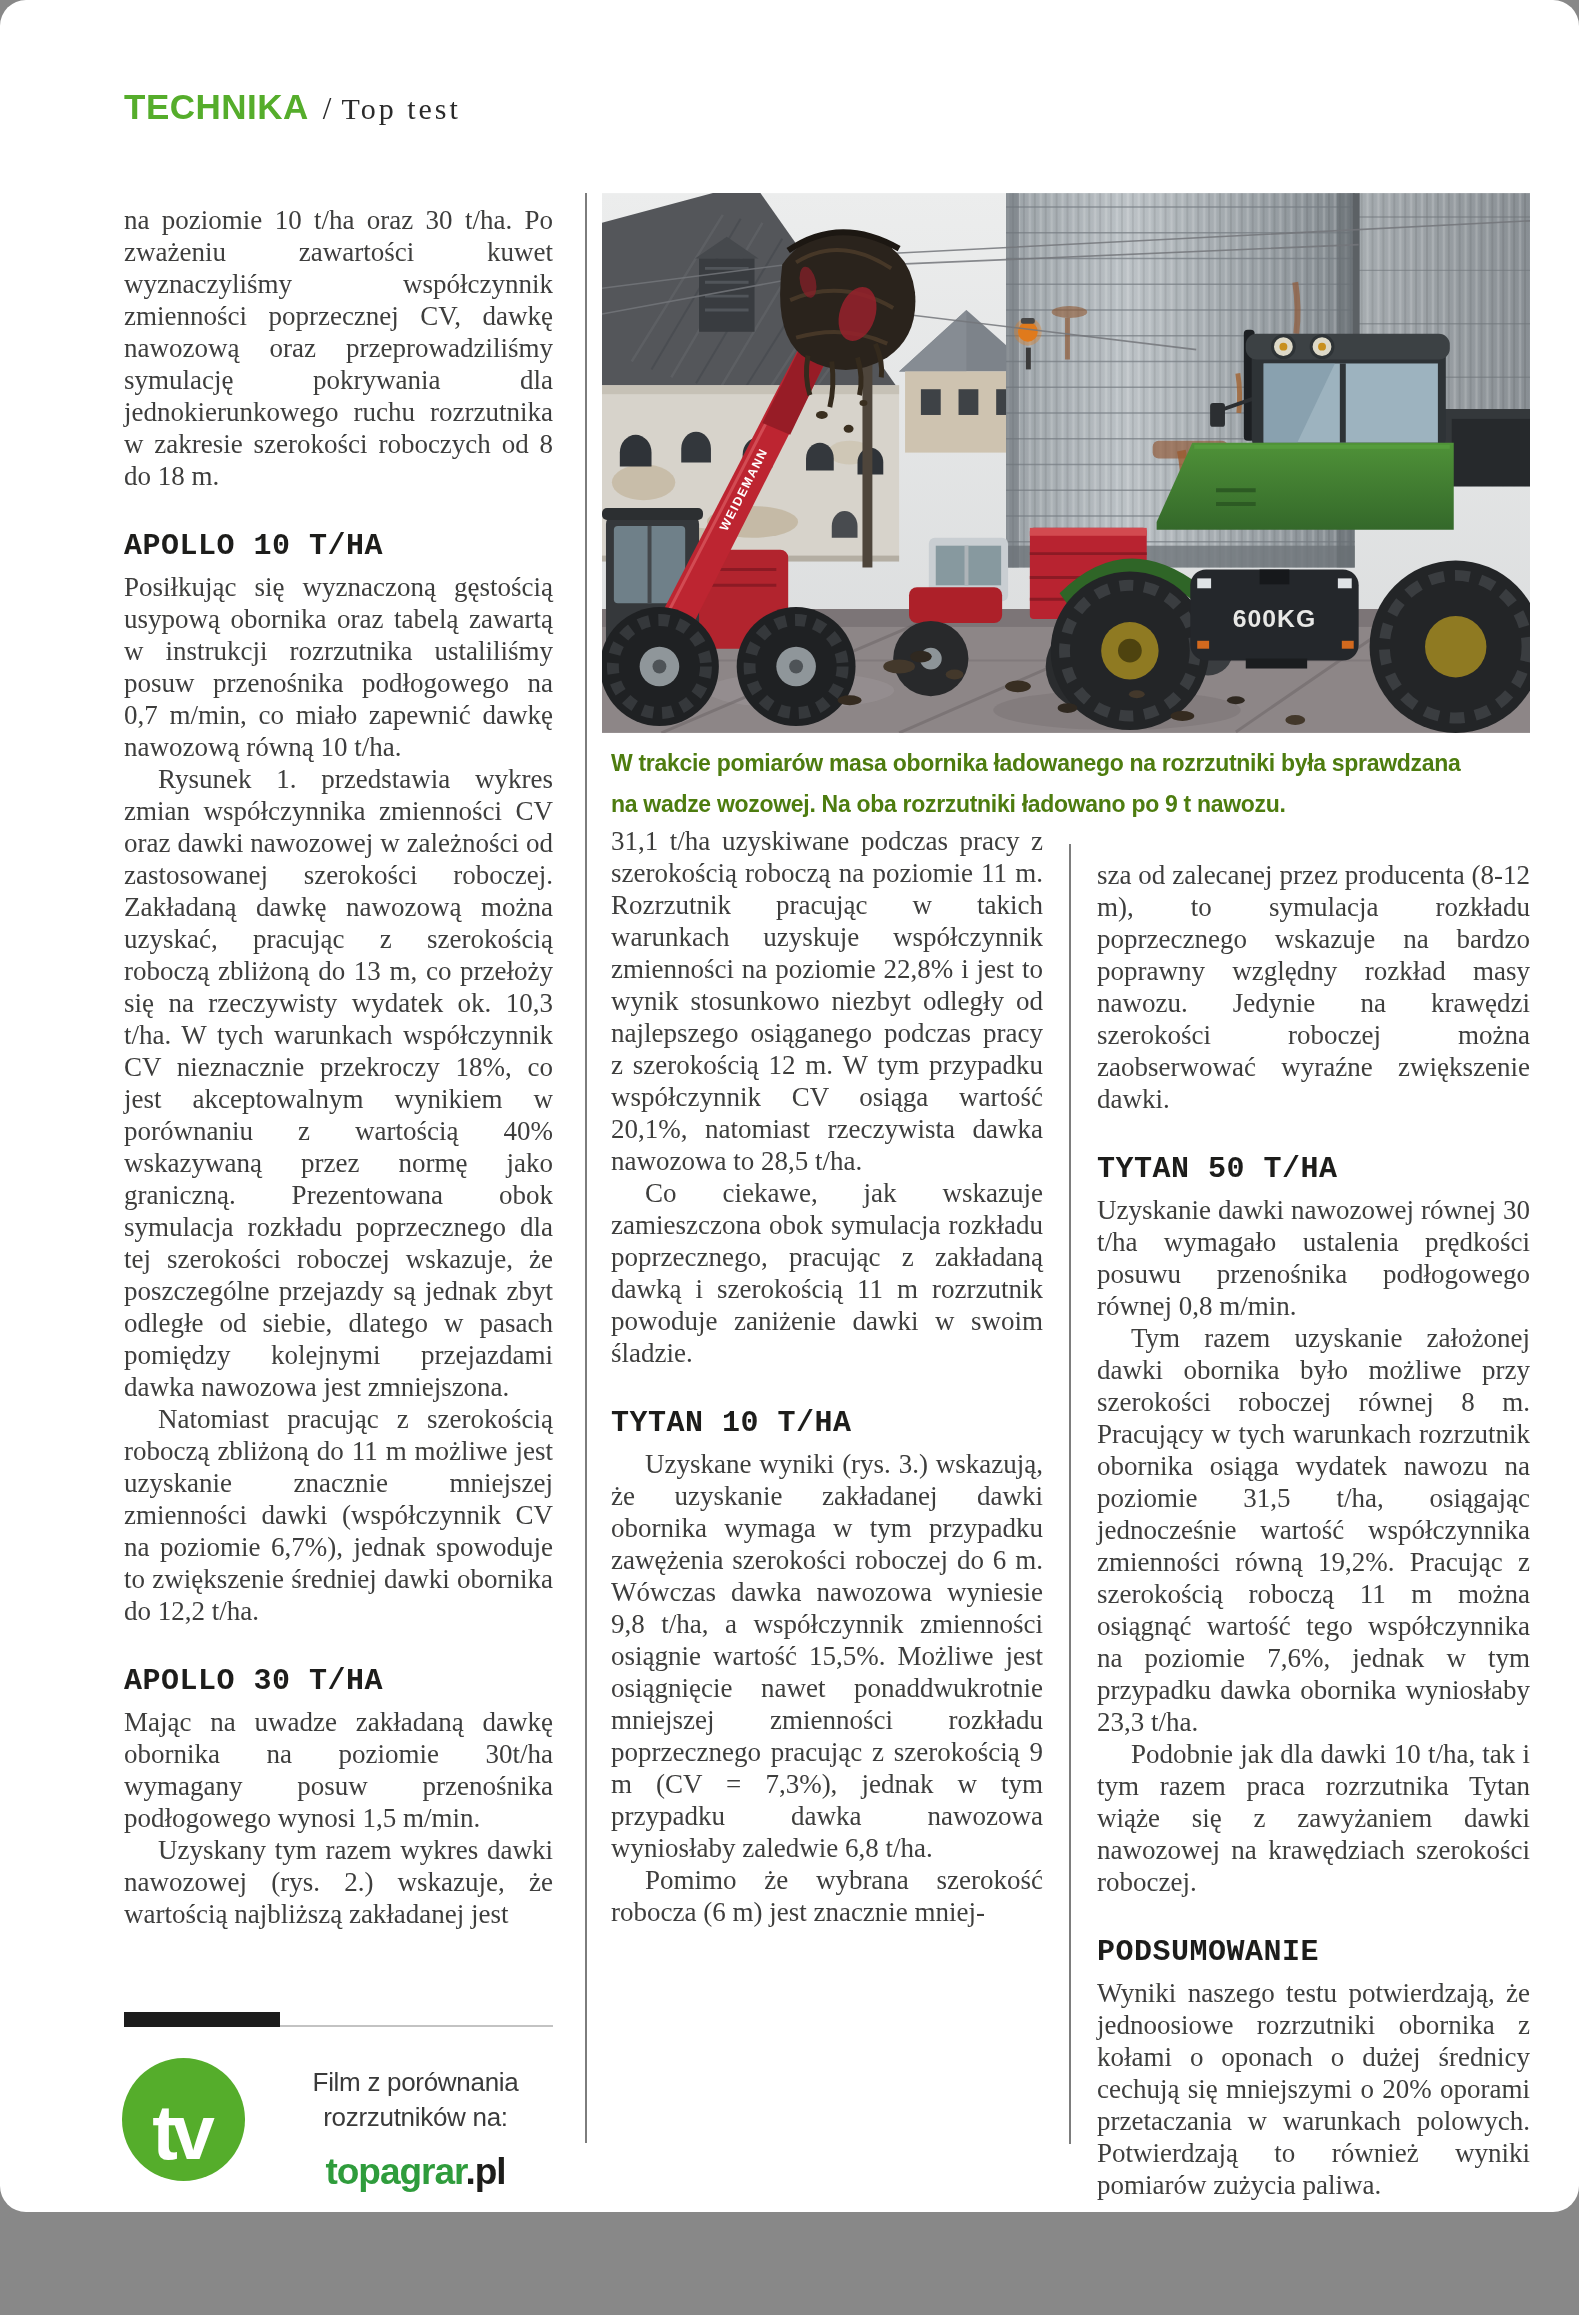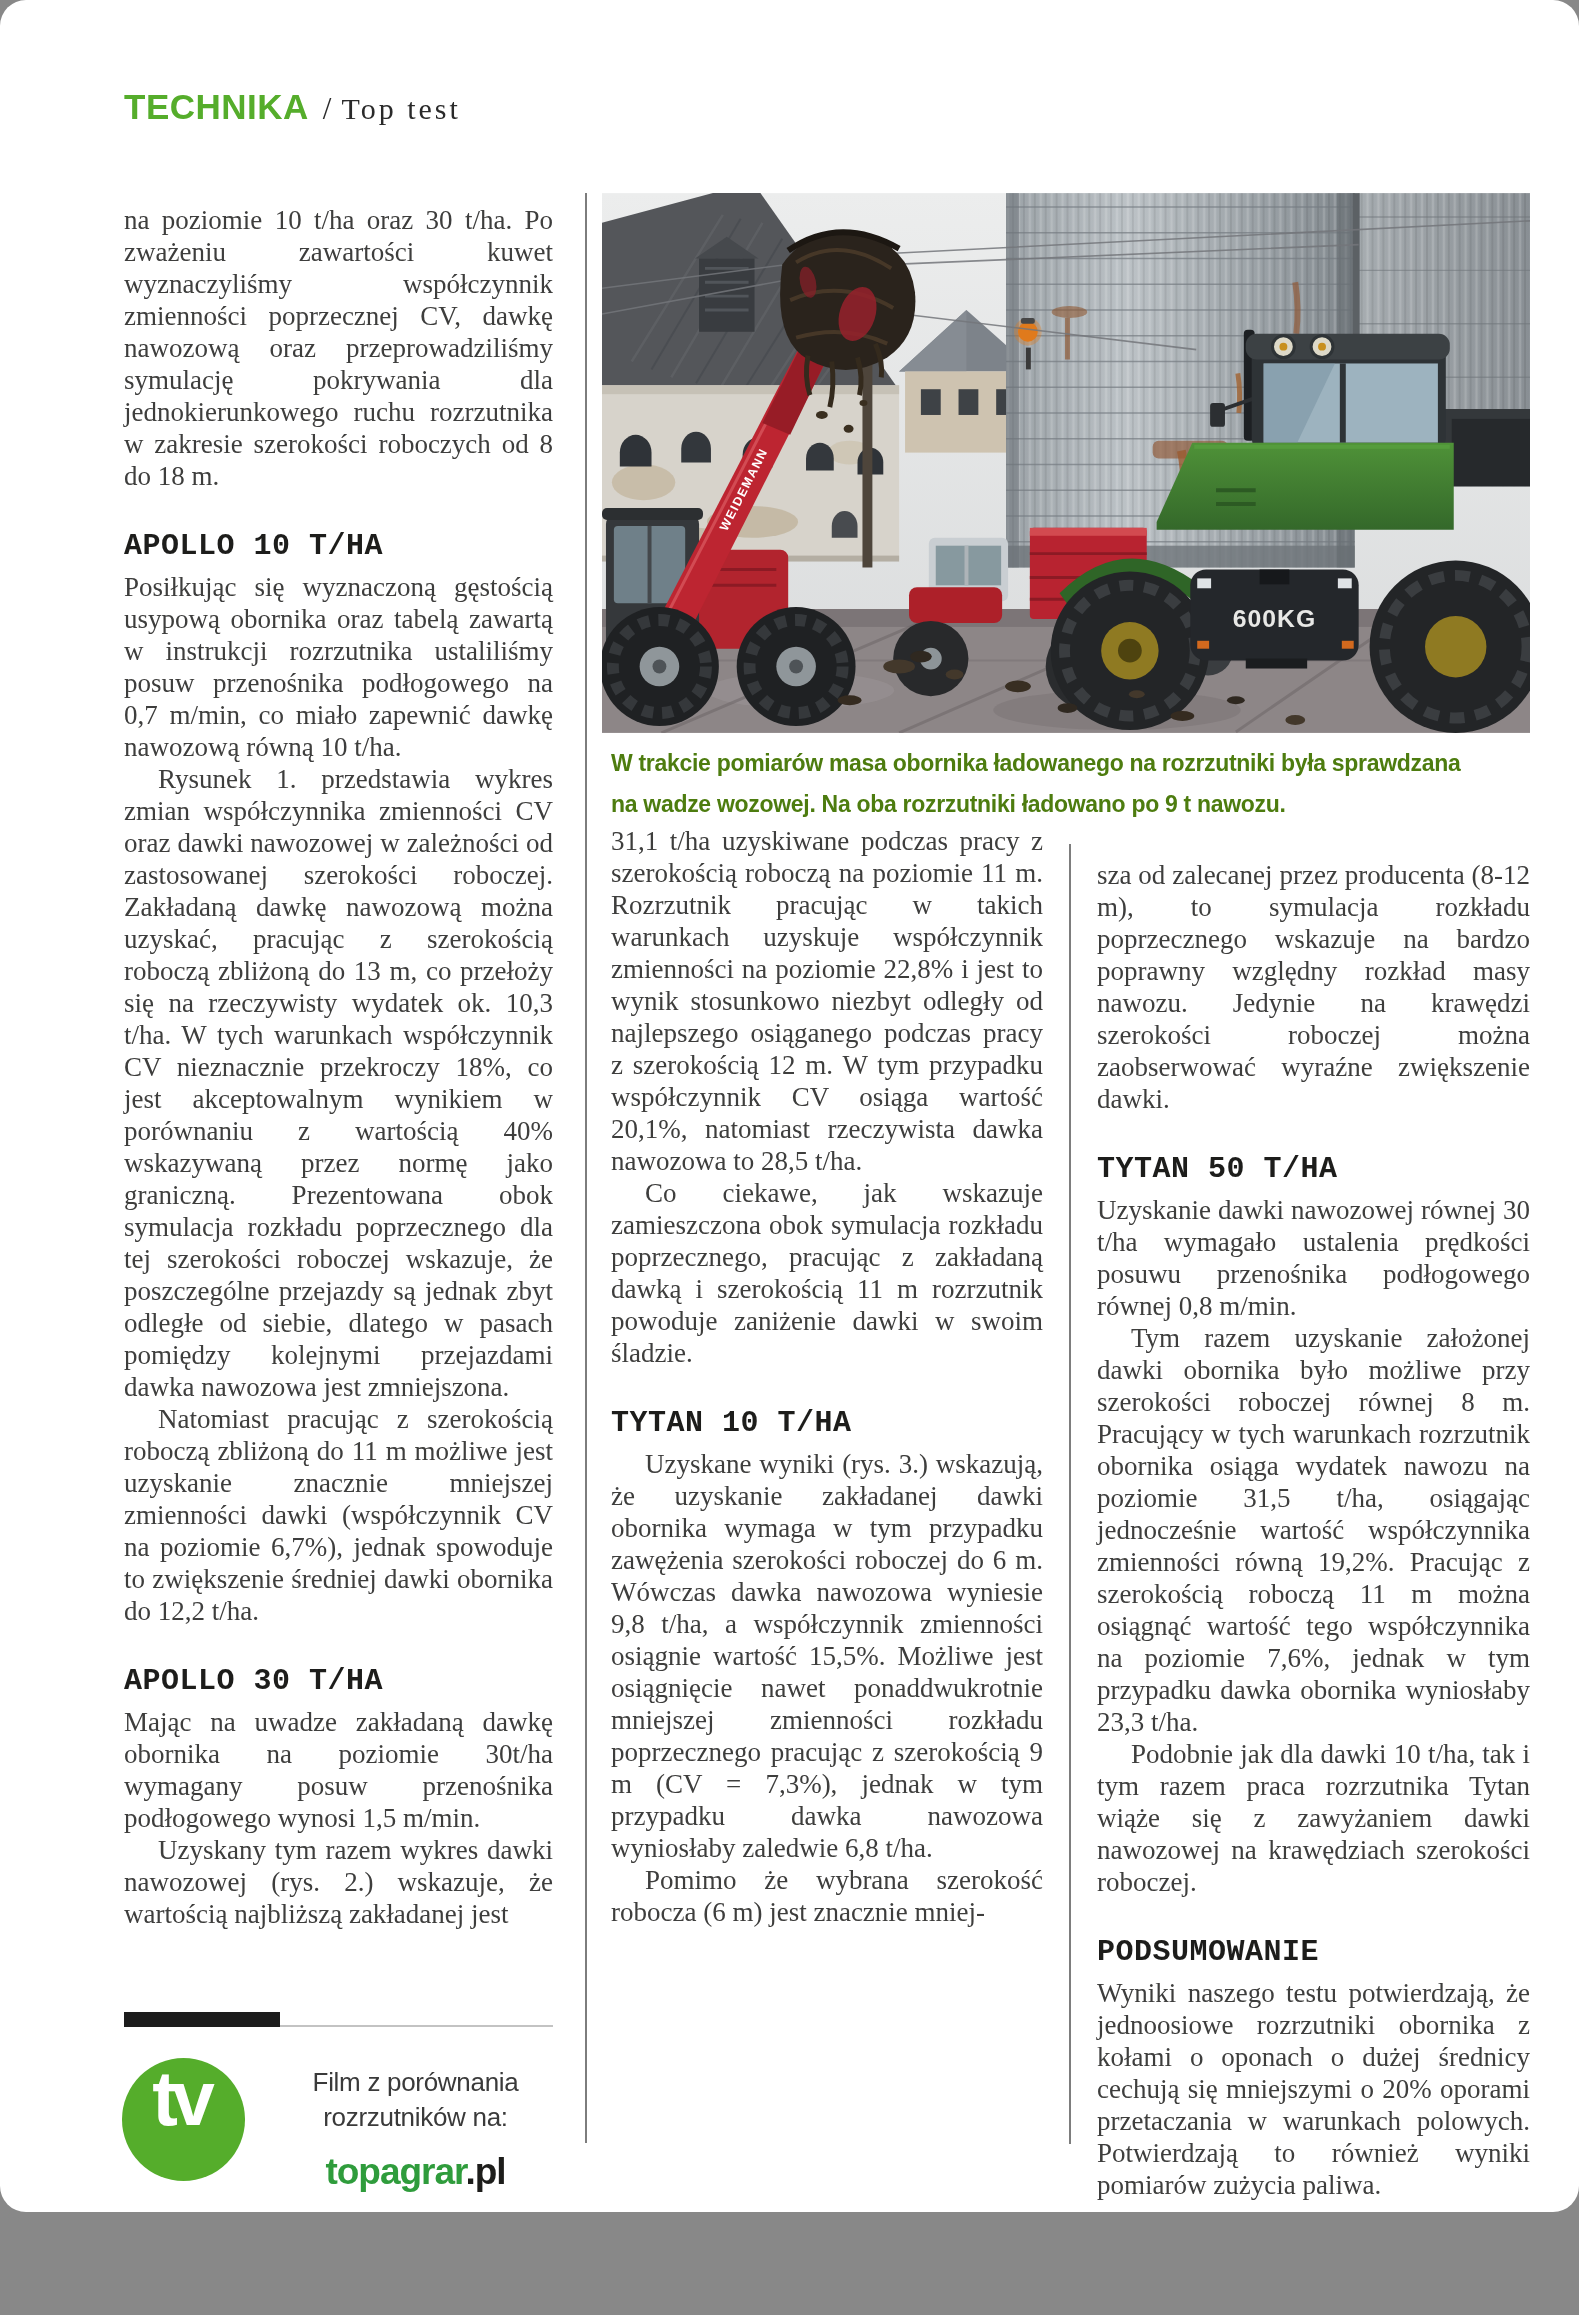--- a/index.html
+++ b/index.html
@@ -39,21 +39,21 @@
   .body-p{margin:0;font-size:27px;line-height:32px;color:var(--body);}
   .body-p.ind{text-indent:34px;}
   .col-heading{margin:37px 0 8px 0;font-family:Liberation Mono, monospace;font-weight:800;
                font-size:30px;line-height:34px;letter-spacing:0.5px;color:var(--heading);
                text-align:left;}
 
   
   .tv-hairline{position:absolute;left:124px;top:2025px;width:429px;height:2px;background:#c3c3c3;}
   .tv-bar{position:absolute;left:124px;top:2012px;width:156px;height:15px;background:#1c1c1c;}
   .tv-circle{position:absolute;left:122px;top:2058px;width:123px;height:123px;border-radius:50%;
-             background:var(--green);display:flex;align-items:flex-start;justify-content:center;}
+             background:var(--green);display:flex;align-items:flex-end;justify-content:center;}
   .tv-circle span{font-family:"Liberation Sans",sans-serif;font-weight:800;font-size:77px;
                   color:#fff;letter-spacing:-6px;transform:translate(-3px,-4px);}
   .tv-text{position:absolute;left:277px;top:2065px;width:277px;text-align:center;
            font-family:"Liberation Sans",sans-serif;color:#3a3a3a;}
   .tv-text .l{font-size:26px;line-height:35px;letter-spacing:-0.3px;}
   .tv-site{margin-top:16px;font-weight:800;font-size:37px;letter-spacing:-1px;}
   .tv-site .name{color:var(--link-green);}
   .tv-site .tld{color:#1d1d1b;}
 
   

